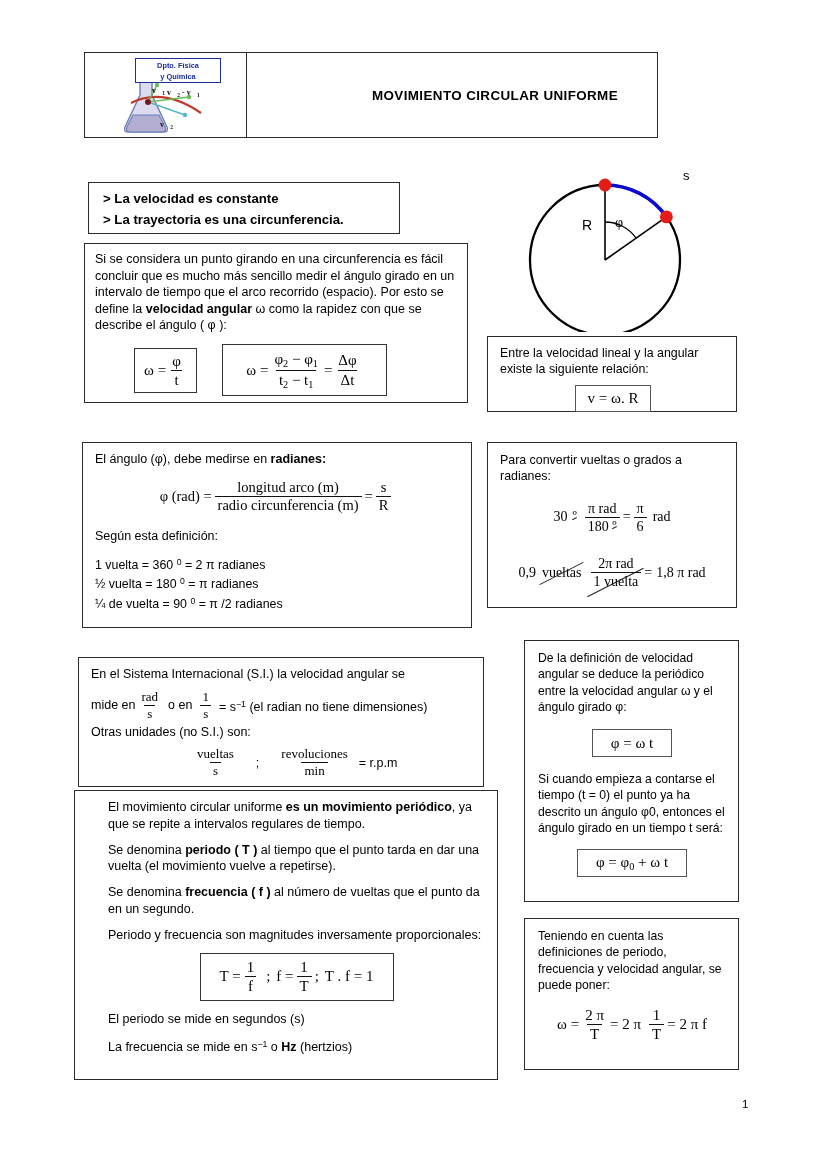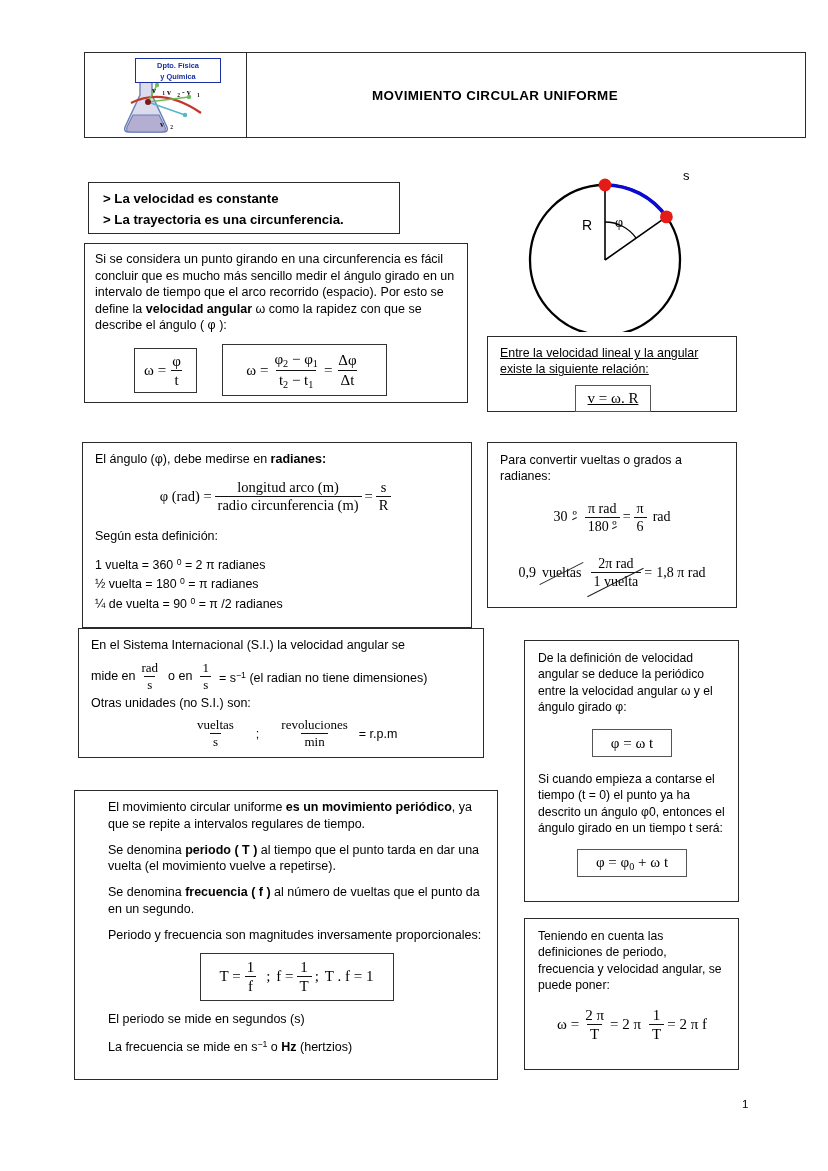--- a/index.html
+++ b/index.html
@@ -10,21 +10,21 @@
     position:relative;
     overflow:hidden;
   }
   .page{position:relative;width:828px;height:1171px;}
 
   
   .box{position:absolute;border:1.4px solid #2b2b2b;background:#fff;box-sizing:border-box;}
   b,.b{font-weight:bold;}
 
   
-  #header{left:84px;top:52px;width:722px;height:86px;border:1.2px solid #2b2b2b;}
+  #header{left:84px;top:52px;width:574px;height:86px;border:1.2px solid #2b2b2b;}
   #header-logo-cell{position:absolute;left:0;top:0;width:162px;height:100%;
      border-right:1.2px solid #2b2b2b;box-sizing:border-box;}
   #header-title{position:absolute;left:162px;top:0;width:496px;height:100%;
      display:flex;align-items:center;justify-content:center;
      font-size:13.4px;font-weight:bold;letter-spacing:.4px;}
 
   
   .logo-wrap{position:absolute;left:8px;top:4px;width:150px;height:80px;}
   .logo-label{position:absolute;left:42px;top:1px;width:86px;height:25px;
      border:1.6px solid #1a2fa0;box-sizing:border-box;background:#fff;
@@ -44,39 +44,39 @@
   
   .fbox{position:absolute;border:1.5px solid #333;background:#fff;box-sizing:border-box;
         display:flex;align-items:center;justify-content:center;}
   #f-omega1{left:134px;top:348px;width:63px;height:45px;}
   #f-omega2{left:222px;top:344px;width:165px;height:52px;}
 
   
   #diagram{position:absolute;left:520px;top:150px;width:225px;height:182px;}
 
   
-  #vrel{left:487px;top:336px;width:250px;height:76px;text-decoration:underline;}
+  #vrel{left:487px;top:336px;width:250px;height:76px;}
   #vrel .inner{padding:8px 10px 0 12px;}
   #vrel p{margin:0;font-size:12.4px;line-height:16.4px;}
   #f-vr{position:relative;margin:7px auto 0 auto;width:74px;height:25px;
         border:1.2px solid #555;display:flex;align-items:center;justify-content:center;}
 
   
   #radians{left:82px;top:442px;width:390px;height:186px;}
   #radians .inner{padding:8px 12px 0 12px;}
   #radians p{margin:0;font-size:12.5px;line-height:16.6px;}
   .vuelta-list{margin-top:9px;font-size:12.4px;line-height:16.8px;}
 
   
   #convert{left:487px;top:442px;width:250px;height:166px;}
   #convert .inner{padding:9px 12px 0 12px;}
   #convert p{margin:0;font-size:12.4px;line-height:16.4px;}
 
   
-  #siunits{left:78px;top:628px;width:406px;height:130px;}
+  #siunits{left:78px;top:657px;width:406px;height:130px;}
   #siunits .inner{padding:8px 12px 0 12px;}
   #siunits p{margin:0;font-size:12.5px;line-height:17px;}
 
   
   #phirel{left:524px;top:640px;width:215px;height:262px;}
   #phirel .inner{padding:9px 12px 0 13px;}
   #phirel p{margin:0;font-size:12.2px;line-height:16.3px;}
   #f-phi1{position:relative;margin:14px auto 0 auto;width:78px;height:26px;
         border:1.2px solid #555;display:flex;align-items:center;justify-content:center;}
   #f-phi2{position:relative;margin:13px auto 0 auto;width:108px;height:26px;

